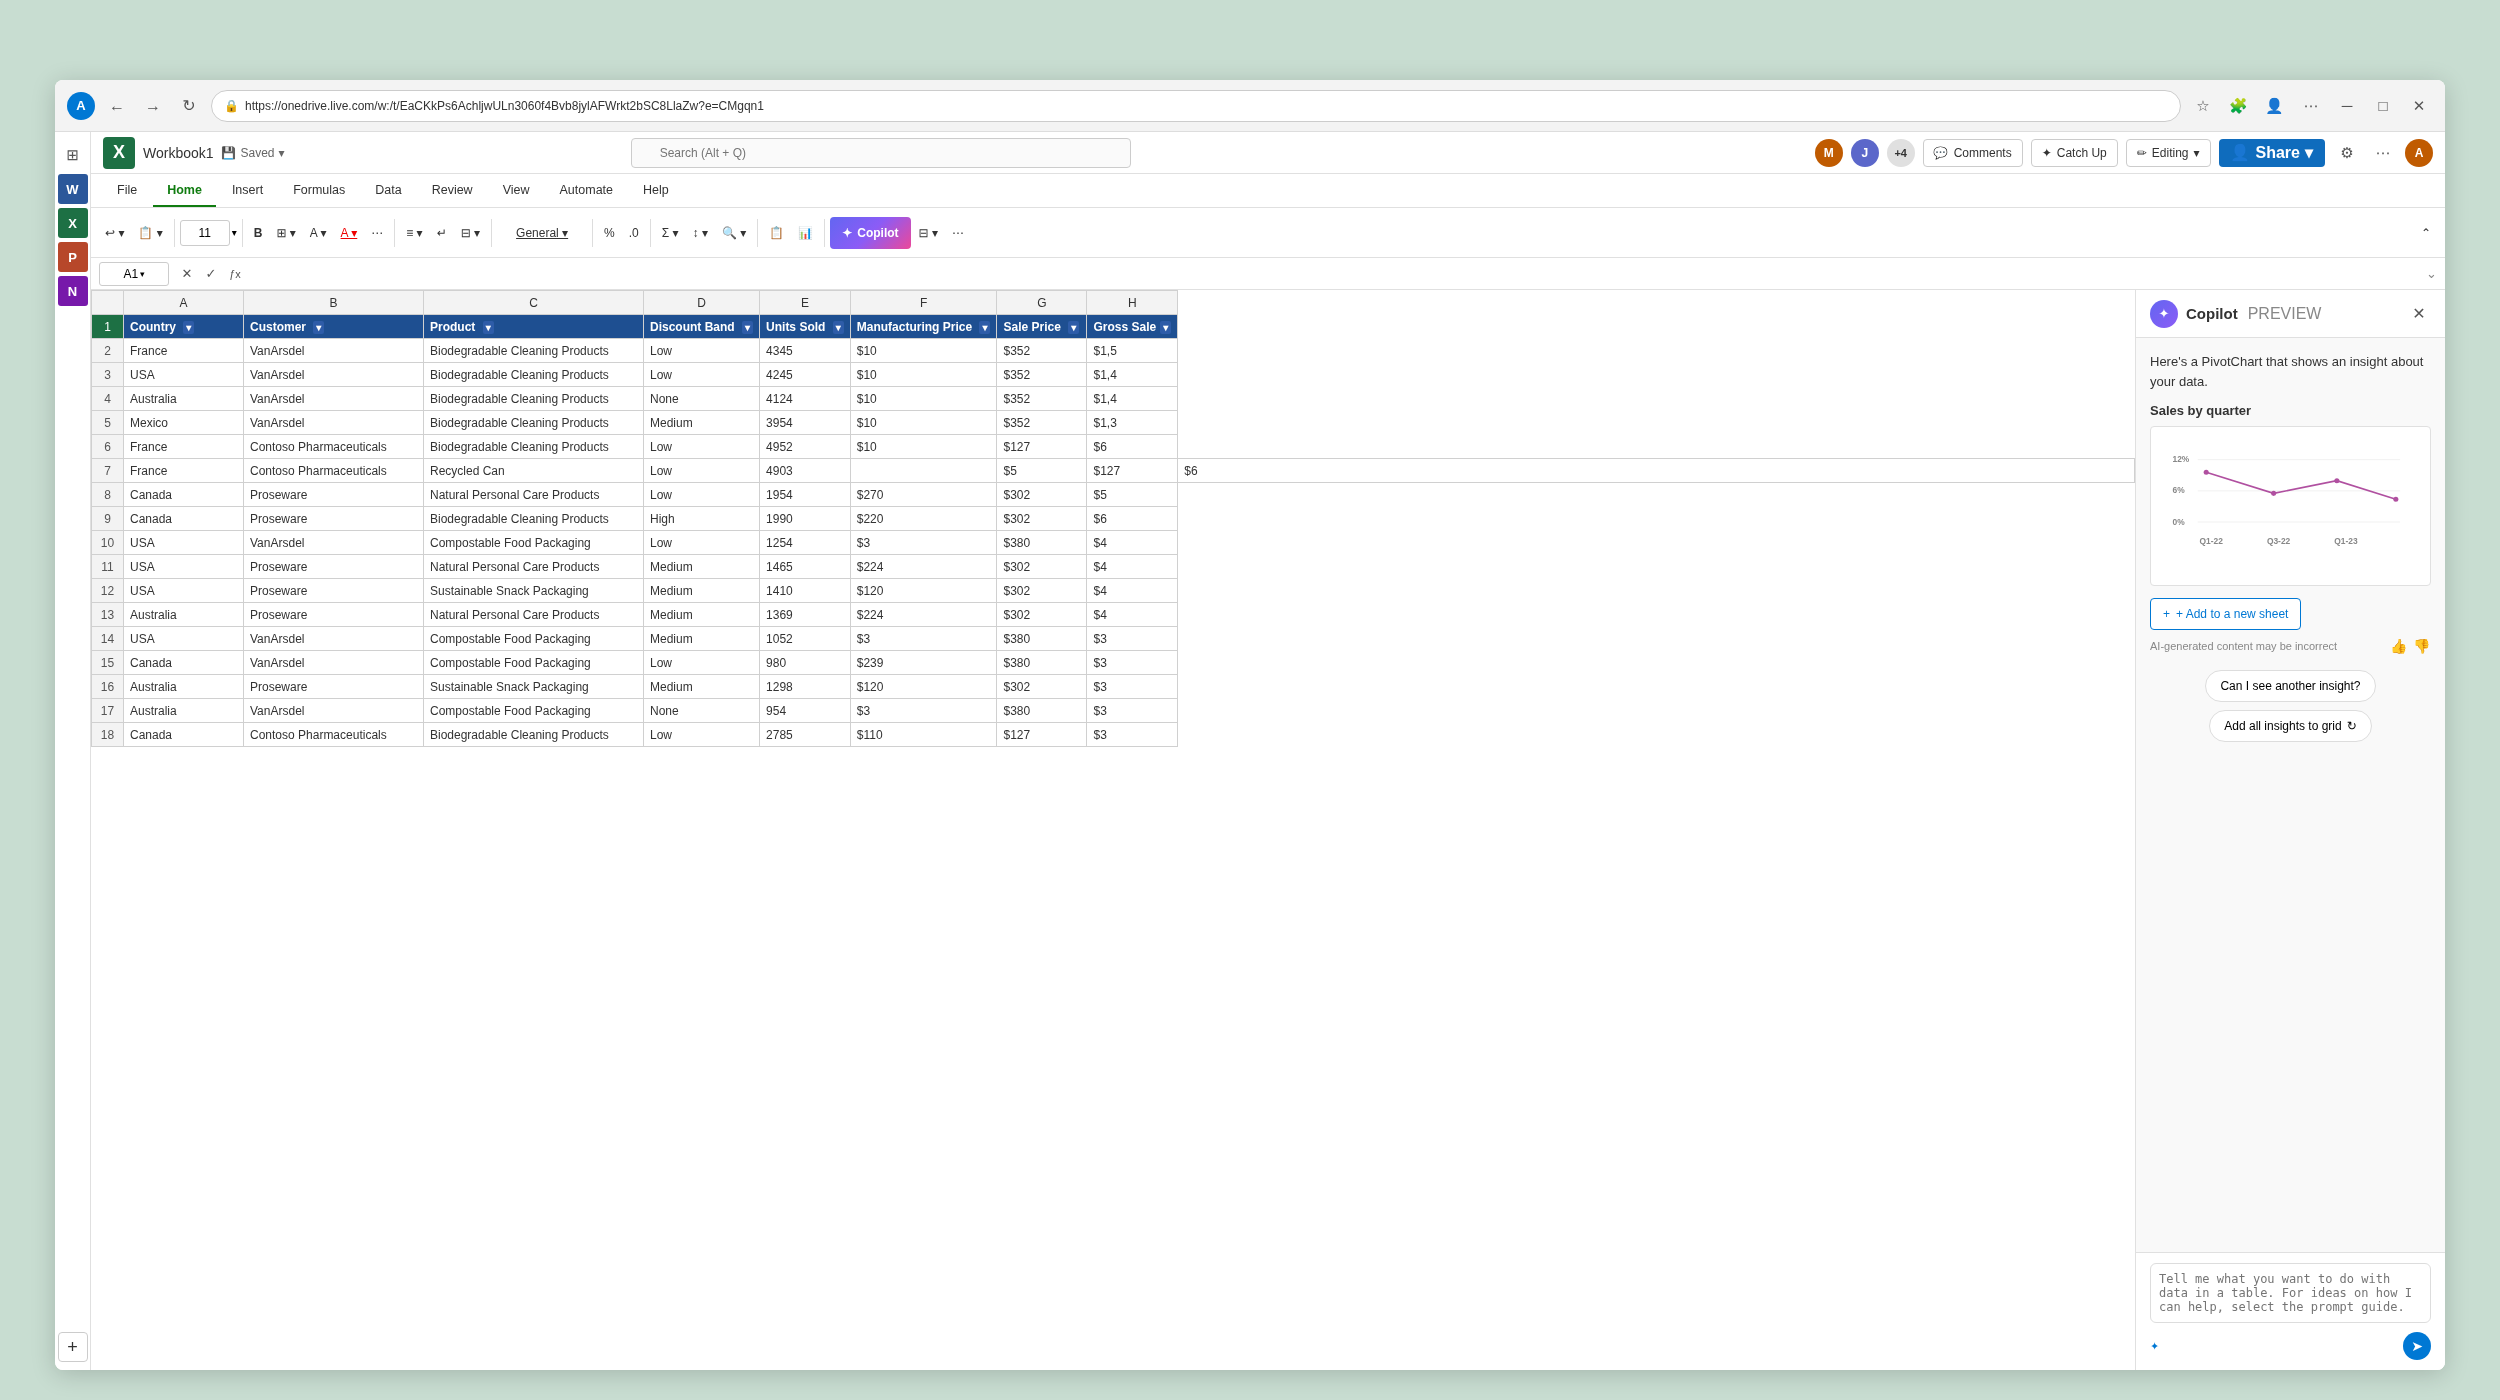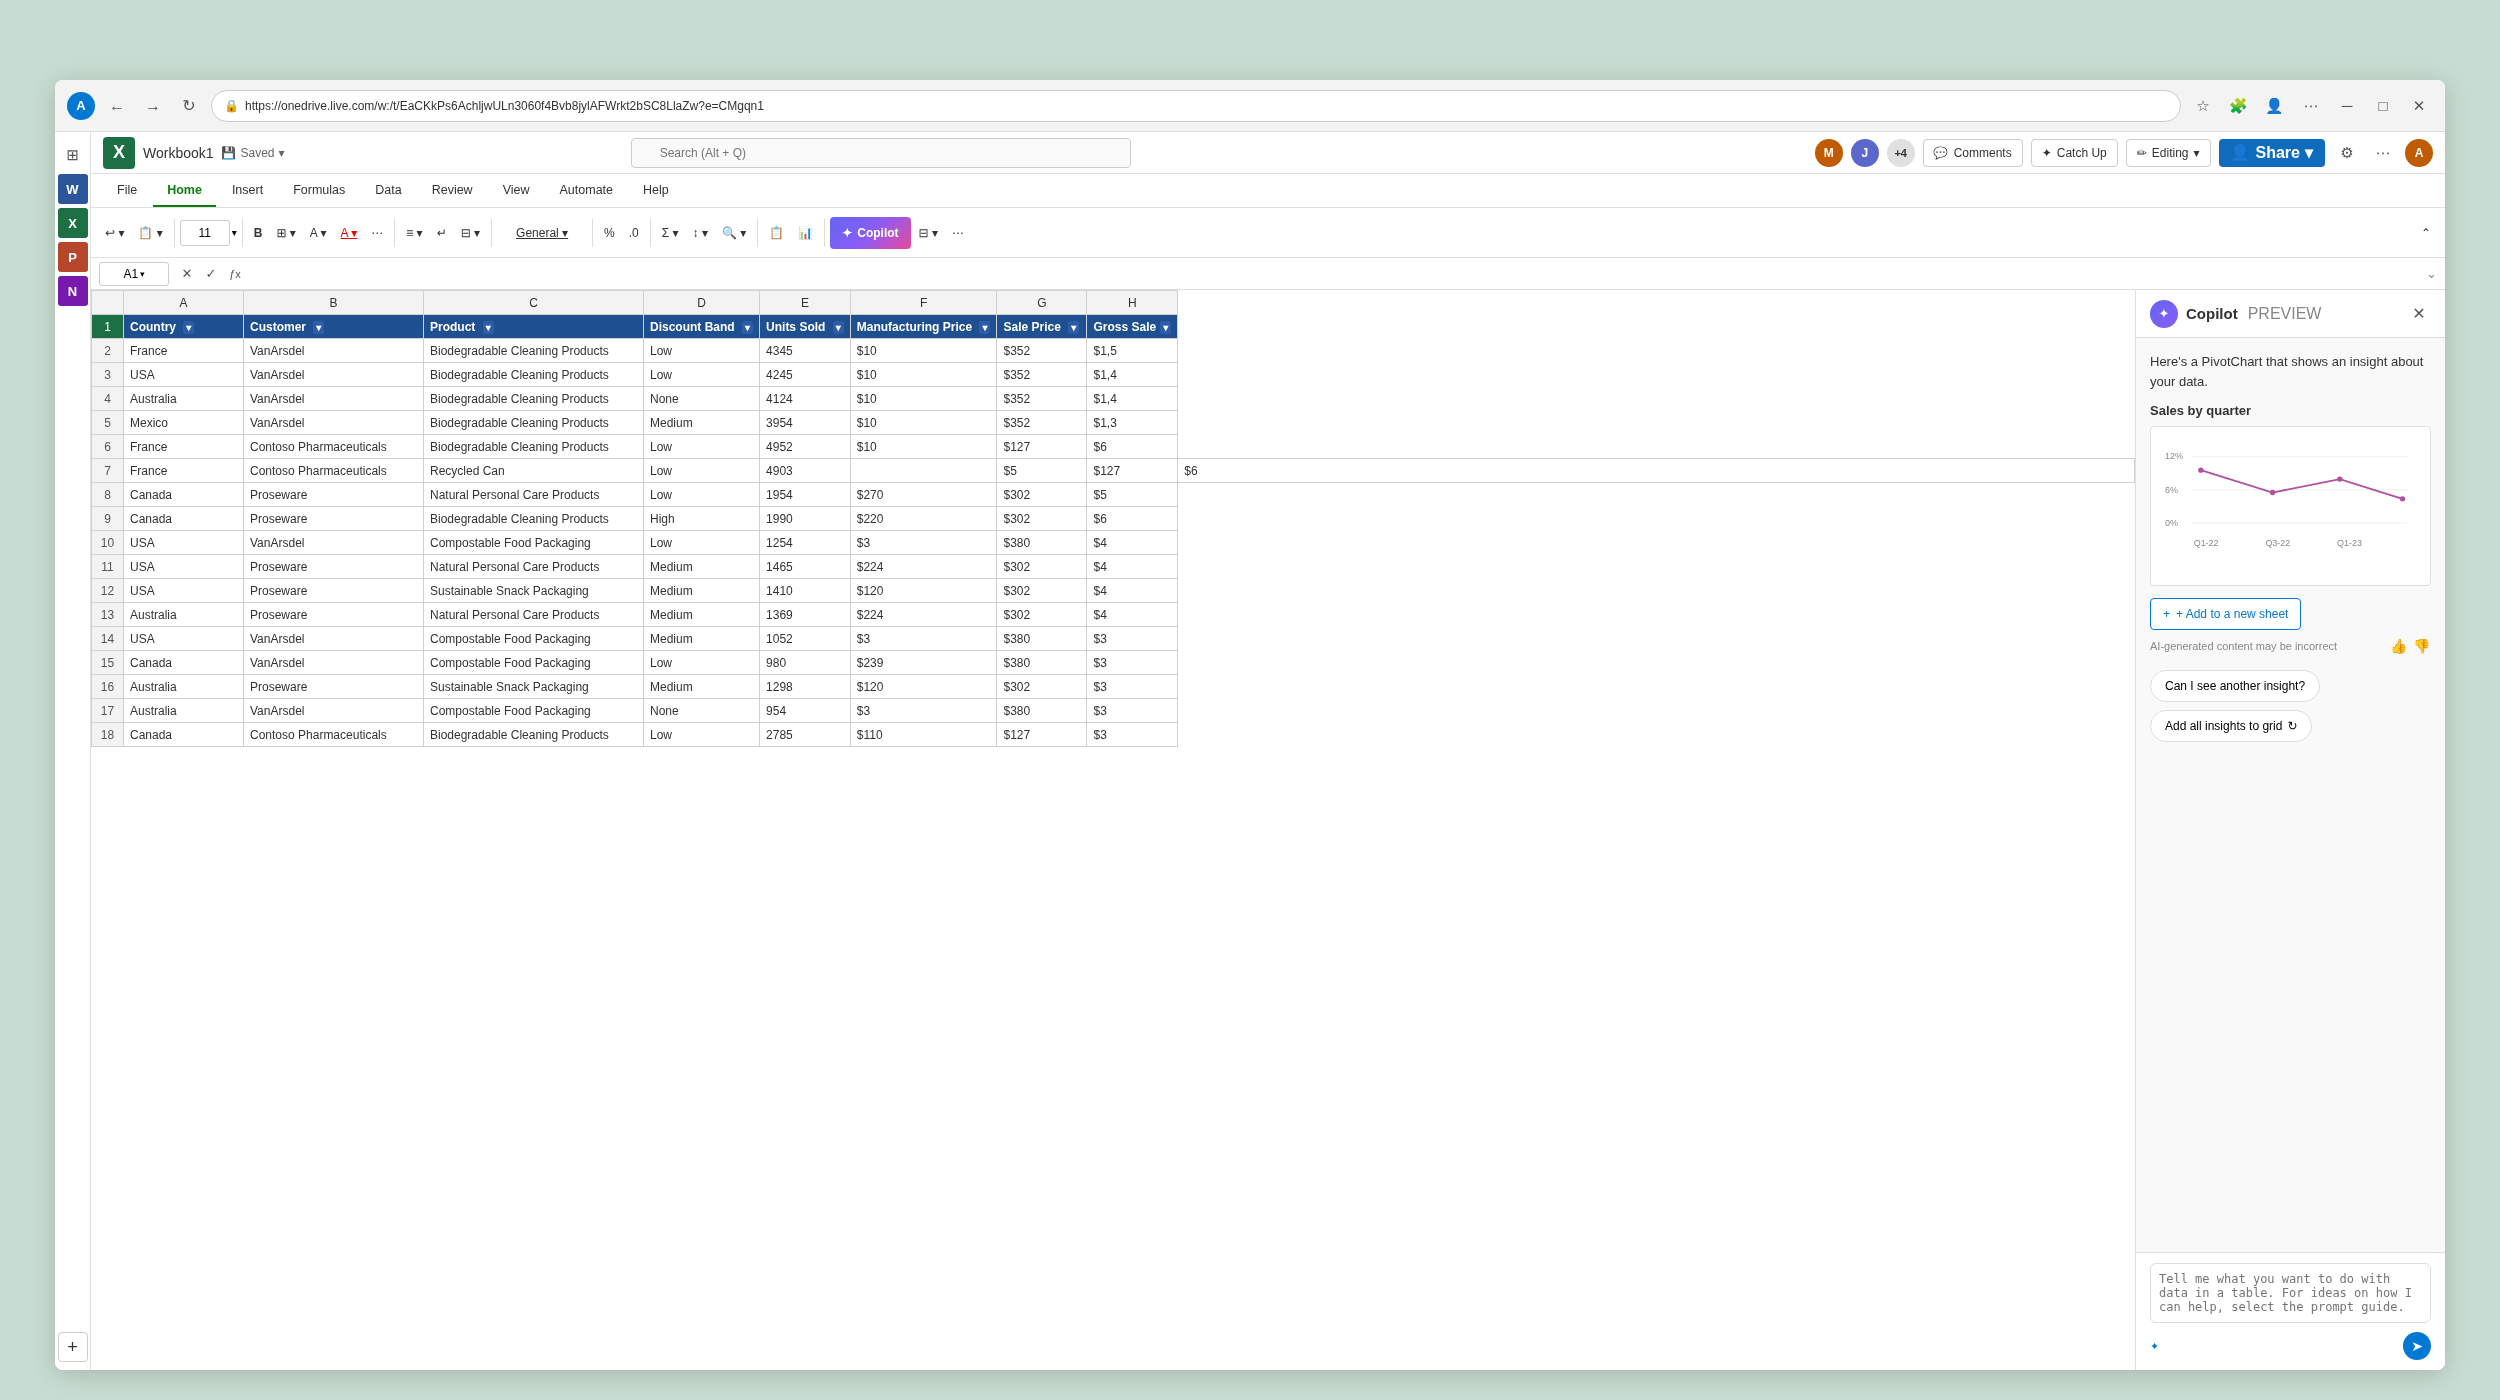--- a/index.html
+++ b/index.html
@@ -471,24 +471,25 @@
       font-size: 13px;
       font-weight: 600;
       color: #333;
       margin-bottom: 8px;
     }
 
     .chart-area {
       background: #fff;
       border: 1px solid #e0e0e0;
       border-radius: 4px;
-      padding: 14px;
+      padding: 20px;
       margin-bottom: 12px;
       height: 160px;
       position: relative;
+      font-weight: bold;
     }
 
     
     .chart-svg {
       width: 100%; height: 100%;
     }
 
     .add-to-sheet-btn {
       height: 32px;
       padding: 0 12px;
@@ -529,21 +530,21 @@
       font-size: 12px;
       cursor: pointer;
       display: flex; align-items: center; gap: 5px;
       margin-bottom: 8px;
       white-space: nowrap;
     }
 
     .copilot-suggestions {
       display: flex;
       flex-direction: column;
-      align-items: flex-start;
+      align-items: center;
       margin-bottom: 16px;
     }
 
     .copilot-input-area {
       padding: 10px 14px;
       border-top: 1px solid #e0e0e0;
       background: #fff;
     }
 
     .copilot-input-box {

